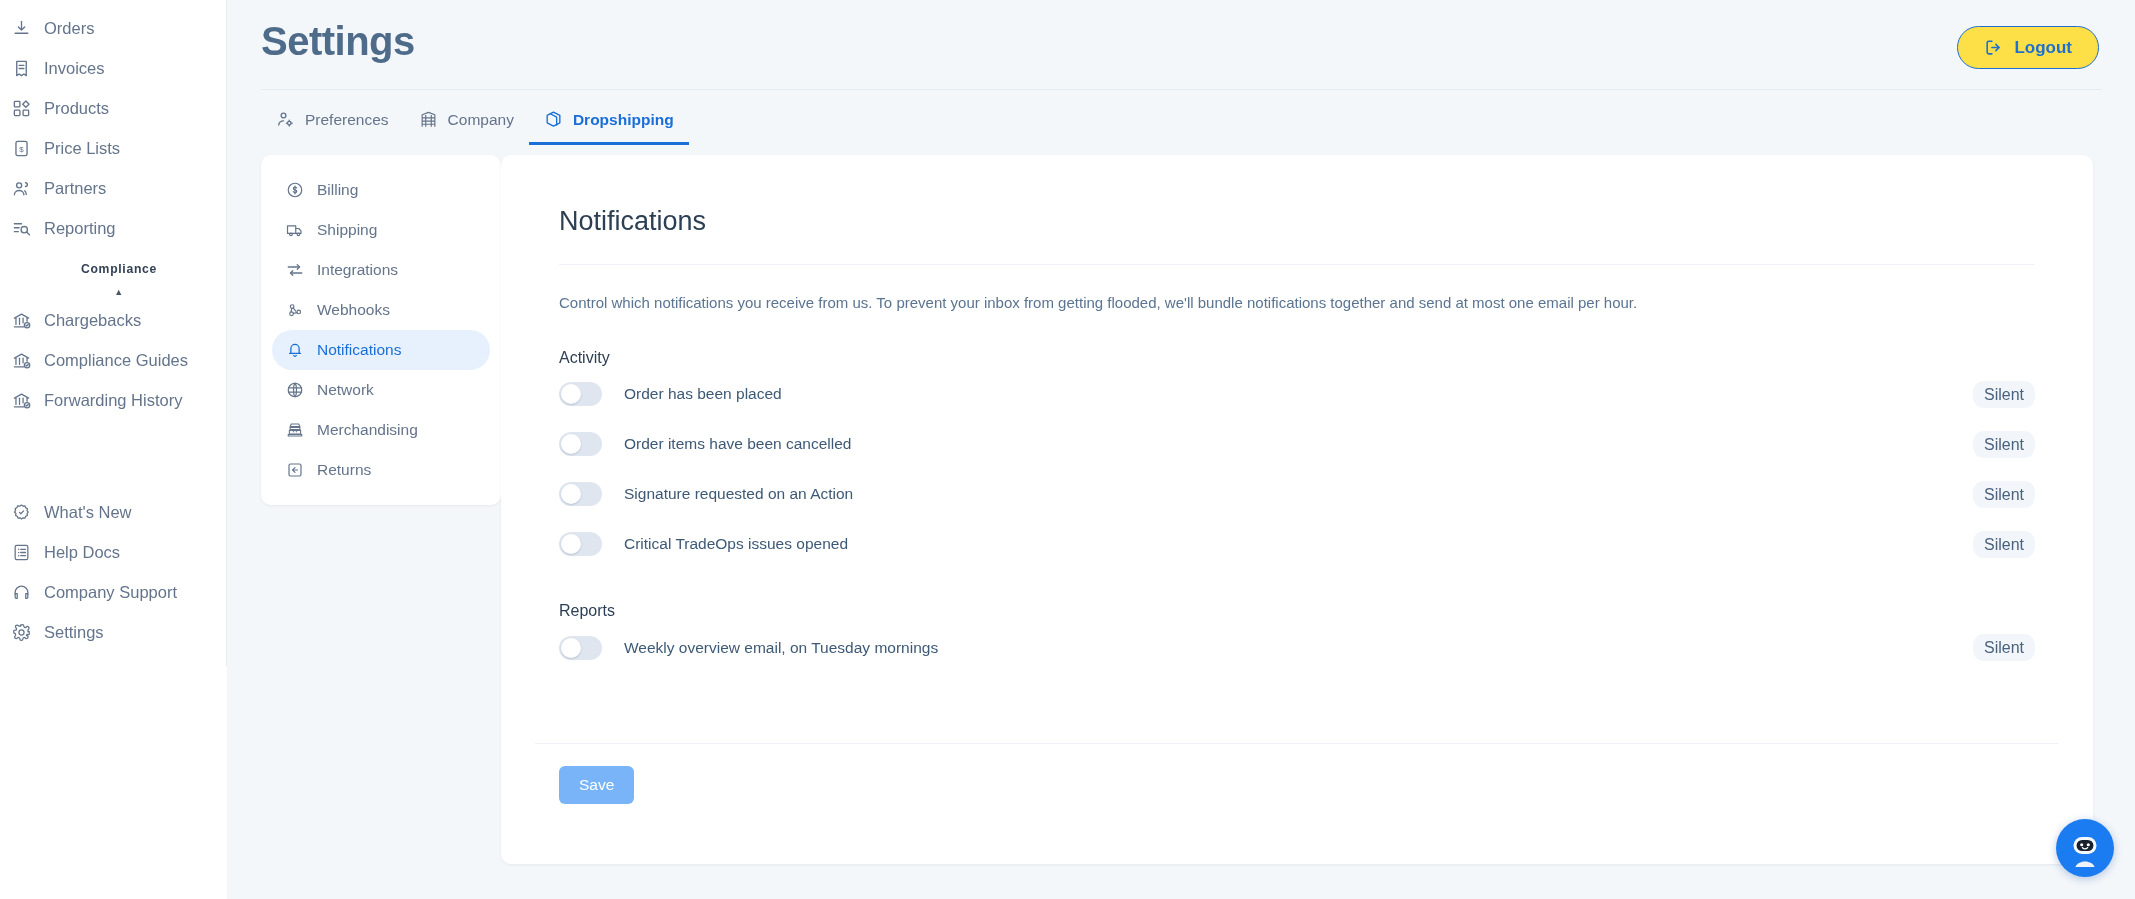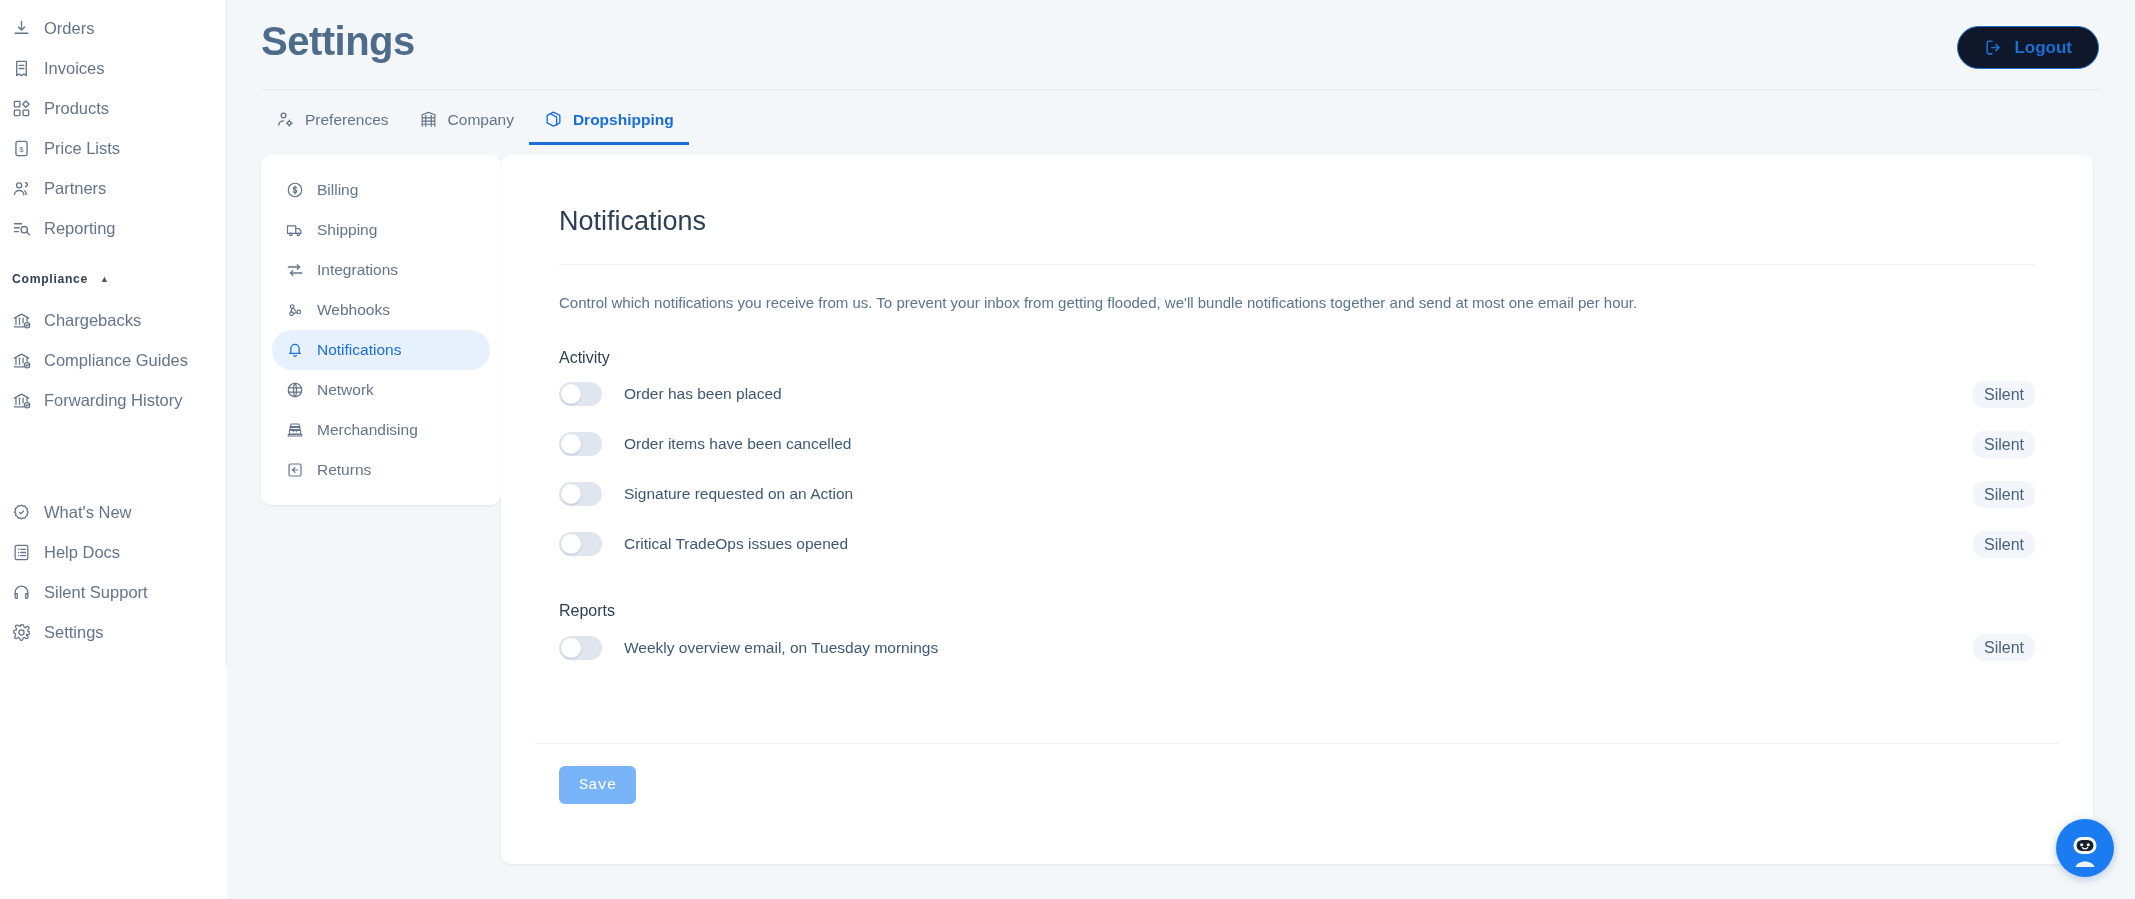--- a/index.html
+++ b/index.html
@@ -43,20 +43,21 @@
   .section-head {
     display:flex; align-items:center; gap:12px;
     padding:0 0 0 12px;
     height:34px;
     margin-top:14px; margin-bottom:4px;
     font-size:12.2px;
     font-weight:700;
     letter-spacing:0.7px;
     color:#334155;
     cursor:pointer;
+    flex-direction:column;
   }
   .section-head .caret { font-size:9px; color:#475569; line-height:1; }
   .sidebar-bottom { margin-top:auto; padding-bottom:14px; }
   .badge-count {
     background:#2f8cf5; color:#fff;
     font-size:12px; font-weight:700;
     border-radius:9px;
     min-width:25px; height:19px;
     display:inline-flex; align-items:center; justify-content:center;
     padding:0 6px;
@@ -76,21 +77,21 @@
   }
   .page-title {
     font-size:40px; font-weight:700;
     color:#4f6b8a; letter-spacing:-0.5px;
     line-height:1.15;
   }
   .logout-btn {
     display:inline-flex; align-items:center; gap:11px;
     border:1.8px solid #1d6fd0;
     color:#1d6fd0;
-    background:#0f172a;
+    background:#fde047;
     border-radius:999px;
     height:43px;
     padding:0 26px;
     font-size:17px; font-weight:600;
     cursor:pointer;
     margin-top:8px;
   }
   .logout-btn svg { width:19px; height:19px; display:block; }
 
   .head-rule { height:1px; background:#e2eaf2; margin:20px 34px 0 34px; }
@@ -178,21 +179,21 @@
 
   .spacer-before-save { height:72px; }
   .save-rule { height:1px; background:#eef2f7; margin:0 34px; }
   .save-wrap { padding:22px 58px 0 58px; }
   .save-btn {
     background:#78b4f7; color:#ffffff;
     border:none; border-radius:6px;
     font-size:15.5px;
     padding:10px 20px;
     cursor:pointer;
-    font-family:Liberation Mono, monospace;
+    font-family:Liberation Sans, sans-serif;
   }
 
   
   .chat-fab {
     position:absolute; right:21px; bottom:22px;
     width:58px; height:58px; border-radius:50%;
     background:#1a7cf0;
     display:flex; align-items:center; justify-content:center;
     cursor:pointer;
     box-shadow:0 2px 8px rgba(20,80,170,0.3);
@@ -361,21 +362,21 @@
       </div>
 
       <div class="nav-item">
         <span class="ico">
           <svg viewBox="0 0 24 24" fill="none" stroke="currentColor" stroke-width="1.6" stroke-linecap="round" stroke-linejoin="round">
             <path d="M4 14v-2a8 8 0 0116 0v2"></path>
             <path d="M4 13.5h2.6v6H5.4A1.4 1.4 0 014 18.1z"></path>
             <path d="M20 13.5h-2.6v6h1.2A1.4 1.4 0 0020 18.1z"></path>
           </svg>
         </span>
-        <span class="lbl">Silent Support</span>
+        <span class="lbl">Company Support</span>
       </div>
 
       <div class="nav-item">
         <span class="ico">
           <svg viewBox="0 0 24 24" fill="none" stroke="currentColor" stroke-width="1.6" stroke-linecap="round" stroke-linejoin="round">
             <path d="M12 15.2a3.2 3.2 0 100-6.4 3.2 3.2 0 000 6.4z"></path>
             <path d="M19.1 14.2a1.6 1.6 0 00.3 1.8l.1.1a2 2 0 11-2.8 2.8l-.1-.1a1.6 1.6 0 00-1.8-.3 1.6 1.6 0 00-1 1.5V20a2 2 0 11-4 0v-.1a1.6 1.6 0 00-1-1.5 1.6 1.6 0 00-1.8.3l-.1.1a2 2 0 11-2.8-2.8l.1-.1a1.6 1.6 0 00.3-1.8 1.6 1.6 0 00-1.5-1H4a2 2 0 010-4h.1a1.6 1.6 0 001.5-1 1.6 1.6 0 00-.3-1.8l-.1-.1a2 2 0 112.8-2.8l.1.1a1.6 1.6 0 001.8.3h.1a1.6 1.6 0 001-1.5V4a2 2 0 014 0v.1a1.6 1.6 0 001 1.5 1.6 1.6 0 001.8-.3l.1-.1a2 2 0 112.8 2.8l-.1.1a1.6 1.6 0 00-.3 1.8v.1a1.6 1.6 0 001.5 1H20a2 2 0 010 4h-.1a1.6 1.6 0 00-1.5 1z"></path>
           </svg>
         </span>
         <span class="lbl">Settings</span>

